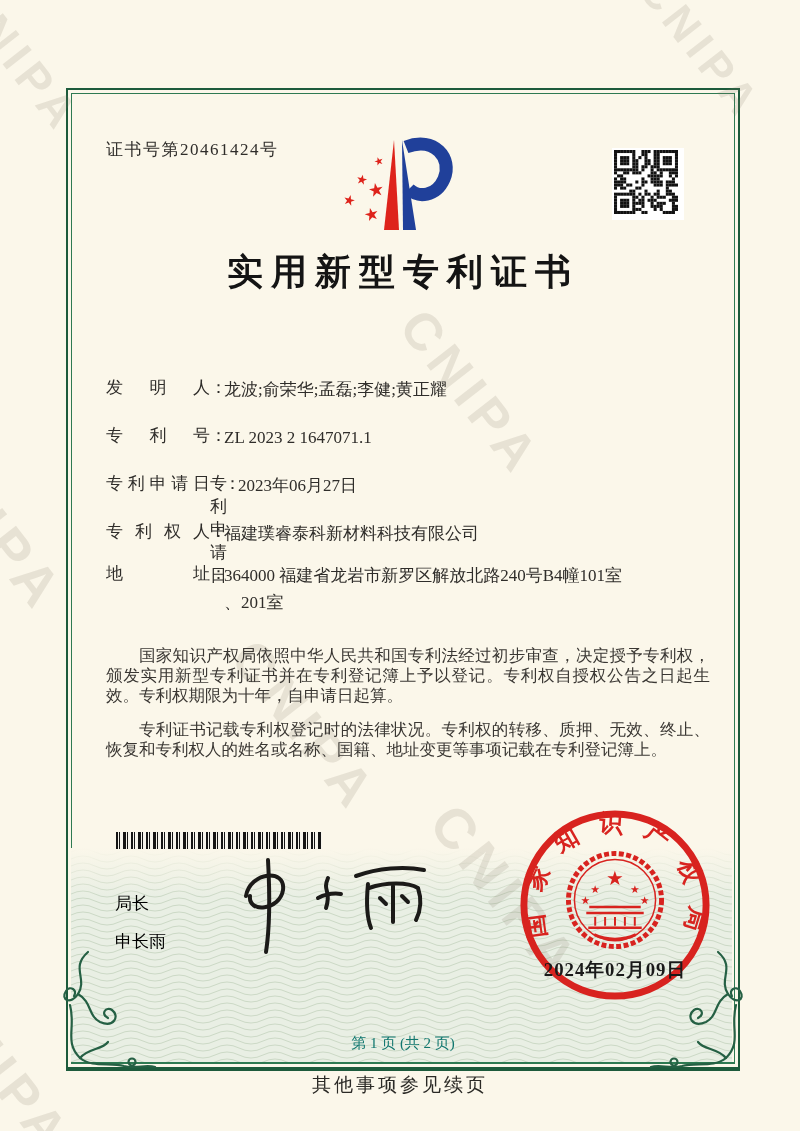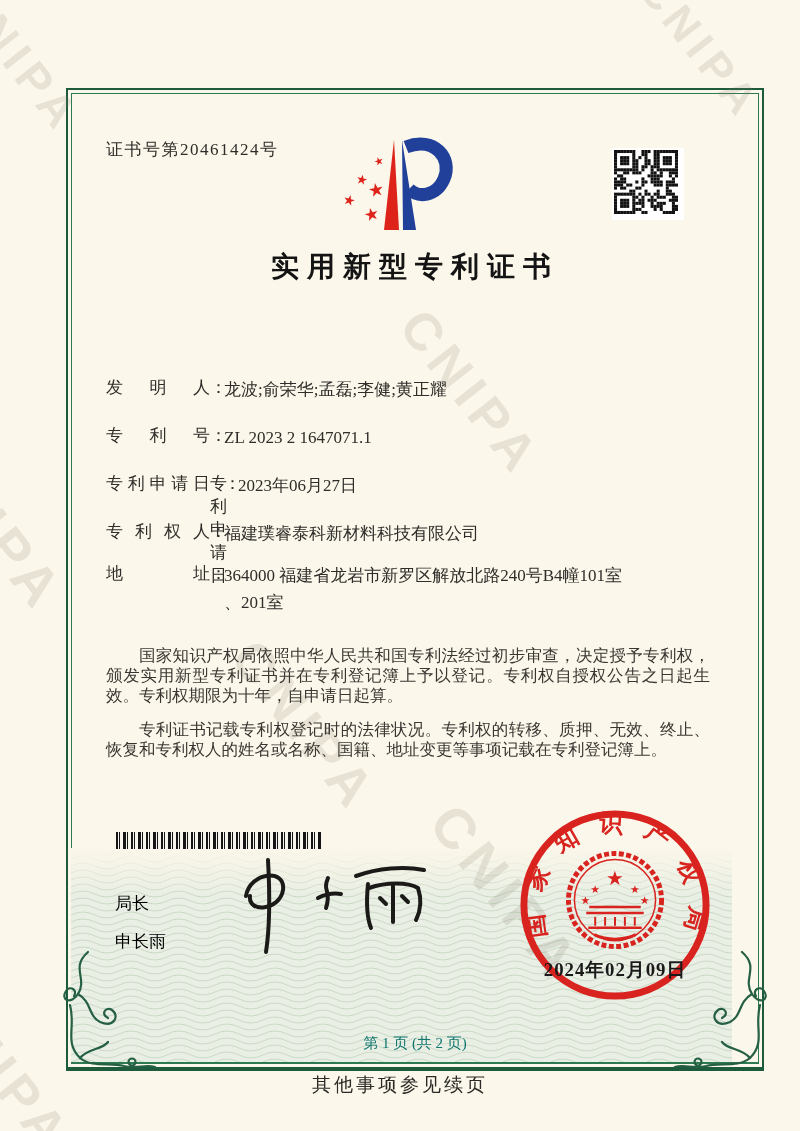--- a/index.html
+++ b/index.html
@@ -4,32 +4,32 @@
 <style>
   html,body{margin:0;padding:0;}
   .page{position:relative;width:800px;height:1131px;background:#fbf7ea;overflow:hidden;
         font-family:"Liberation Serif","DejaVu Serif",serif;color:#2f2d2a;}
   
   .wm{position:absolute;z-index:2;font-family:"Liberation Sans","DejaVu Sans",sans-serif;
       font-weight:bold;color:rgba(128,120,100,0.16);letter-spacing:7px;
       transform:rotate(52deg);transform-origin:left top;pointer-events:none;white-space:nowrap;}
   
   .frame{position:absolute;left:66px;top:88px;width:670px;height:977px;
-         border:2px solid #1d5b3c;border-bottom:4px solid #1d5b3c;padding-left:24px;}
+         border:2px solid #1d5b3c;border-bottom:4px solid #1d5b3c;}
   .frame-inner{position:absolute;left:3px;top:3px;right:3px;bottom:3px;
          border:1px solid #2e7a52;border-bottom:2px solid #2e7a52;pointer-events:none;}
   .waves{position:absolute;left:3px;top:758px;width:661px;height:214px;background:#e9efe4;z-index:1;overflow:hidden;}
   .waves::before{content:"";position:absolute;left:0;top:0;right:0;height:48px;
          background:linear-gradient(#fbf7ea,rgba(251,247,234,0));z-index:1;}
   .ct{position:absolute;z-index:3;}
   .cert-no{left:38px;top:48px;font-size:17px;letter-spacing:1.5px;}
   .logo{left:262px;top:40px;width:140px;height:105px;}
   .logo .star{position:absolute;color:#de231b;line-height:1;font-family:"DejaVu Sans",sans-serif;}
   .qr{left:544px;top:58px;width:68px;height:68px;background:#fff;padding:2px;}
-  .title{left:0;top:158px;width:100%;text-align:center;font-size:28px;font-weight:bold;
+  .title{left:0;top:158px;width:100%;text-align:center;font-size:36px;font-weight:bold;
          letter-spacing:8px;color:#141414;}
   .field{left:38px;width:604px;font-size:17px;}
   .flabel{display:inline-block;width:104px;text-align:justify;text-align-last:justify;vertical-align:top;}
   .fcolon{display:inline-block;width:14px;vertical-align:top;}
   .fvalue{display:inline-block;white-space:pre-wrap;vertical-align:top;max-width:470px;line-height:27px;}
   .fgroup2{position:absolute;left:332px;top:0;white-space:nowrap;}
   .paras{left:38px;width:604px;font-size:16.5px;line-height:20px;text-align:justify;color:#3a3733;}
   .paras p{margin:0;text-indent:2em;}
   .barcode{left:48px;top:742px;width:206px;height:17px;
      background:repeating-linear-gradient(90deg,#151515 0 2px,#f6f4ec 2px 3px,#151515 3px 4px,

